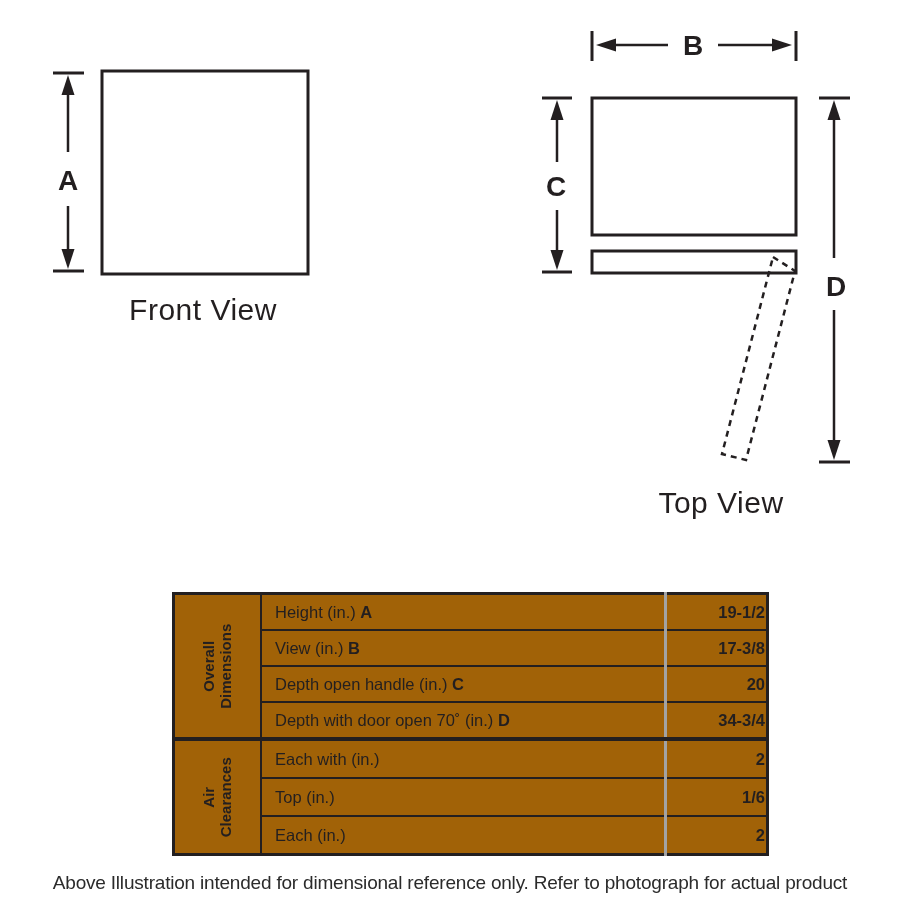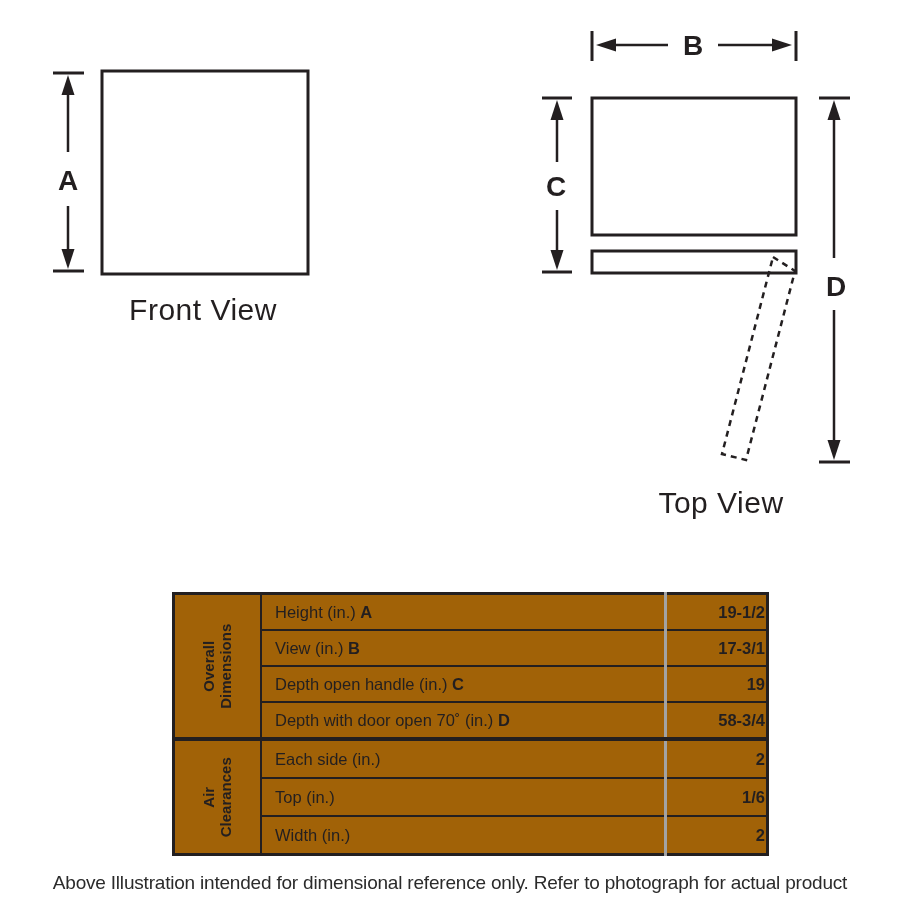--- a/index.html
+++ b/index.html
@@ -162,47 +162,47 @@
           <div class="rot-text">
             <span>Overall</span>
             <span>Dimensions</span>
           </div>
         </td>
         <td class="lbl"><span>Height (in.) </span><b>A</b></td>
         <td class="val">19-1/2</td>
       </tr>
       <tr class="g1">
         <td class="lbl"><span>View (in.) </span><b>B</b></td>
-        <td class="val">17-3/1</td>
+        <td class="val">17-3/8</td>
       </tr>
       <tr class="g1">
         <td class="lbl"><span>Depth open handle (in.) </span><b>C</b></td>
-        <td class="val">19</td>
+        <td class="val">20</td>
       </tr>
       <tr class="g1">
         <td class="lbl"><span>Depth with door open 70˚ (in.) </span><b>D</b></td>
-        <td class="val">58-3/4</td>
+        <td class="val">34-3/4</td>
       </tr>
 
       <tr class="g2 group-divider">
         <td class="rot" rowspan="3">
           <div class="rot-text">
             <span>Air</span>
             <span>Clearances</span>
           </div>
         </td>
-        <td class="lbl"><span>Each side (in.)</span></td>
+        <td class="lbl"><span>Each with (in.)</span></td>
         <td class="val">2</td>
       </tr>
       <tr class="g2">
         <td class="lbl"><span>Top (in.)</span></td>
         <td class="val">1/6</td>
       </tr>
       <tr class="g2">
-        <td class="lbl"><span>Width (in.)</span></td>
+        <td class="lbl"><span>Each (in.)</span></td>
         <td class="val">2</td>
       </tr>
     </tbody>
   </table>
 
   <div id="footer-note">Above Illustration intended for dimensional reference only. Refer to photograph for actual product appearance.</div>
 
 </div>
 
 </body></html>

